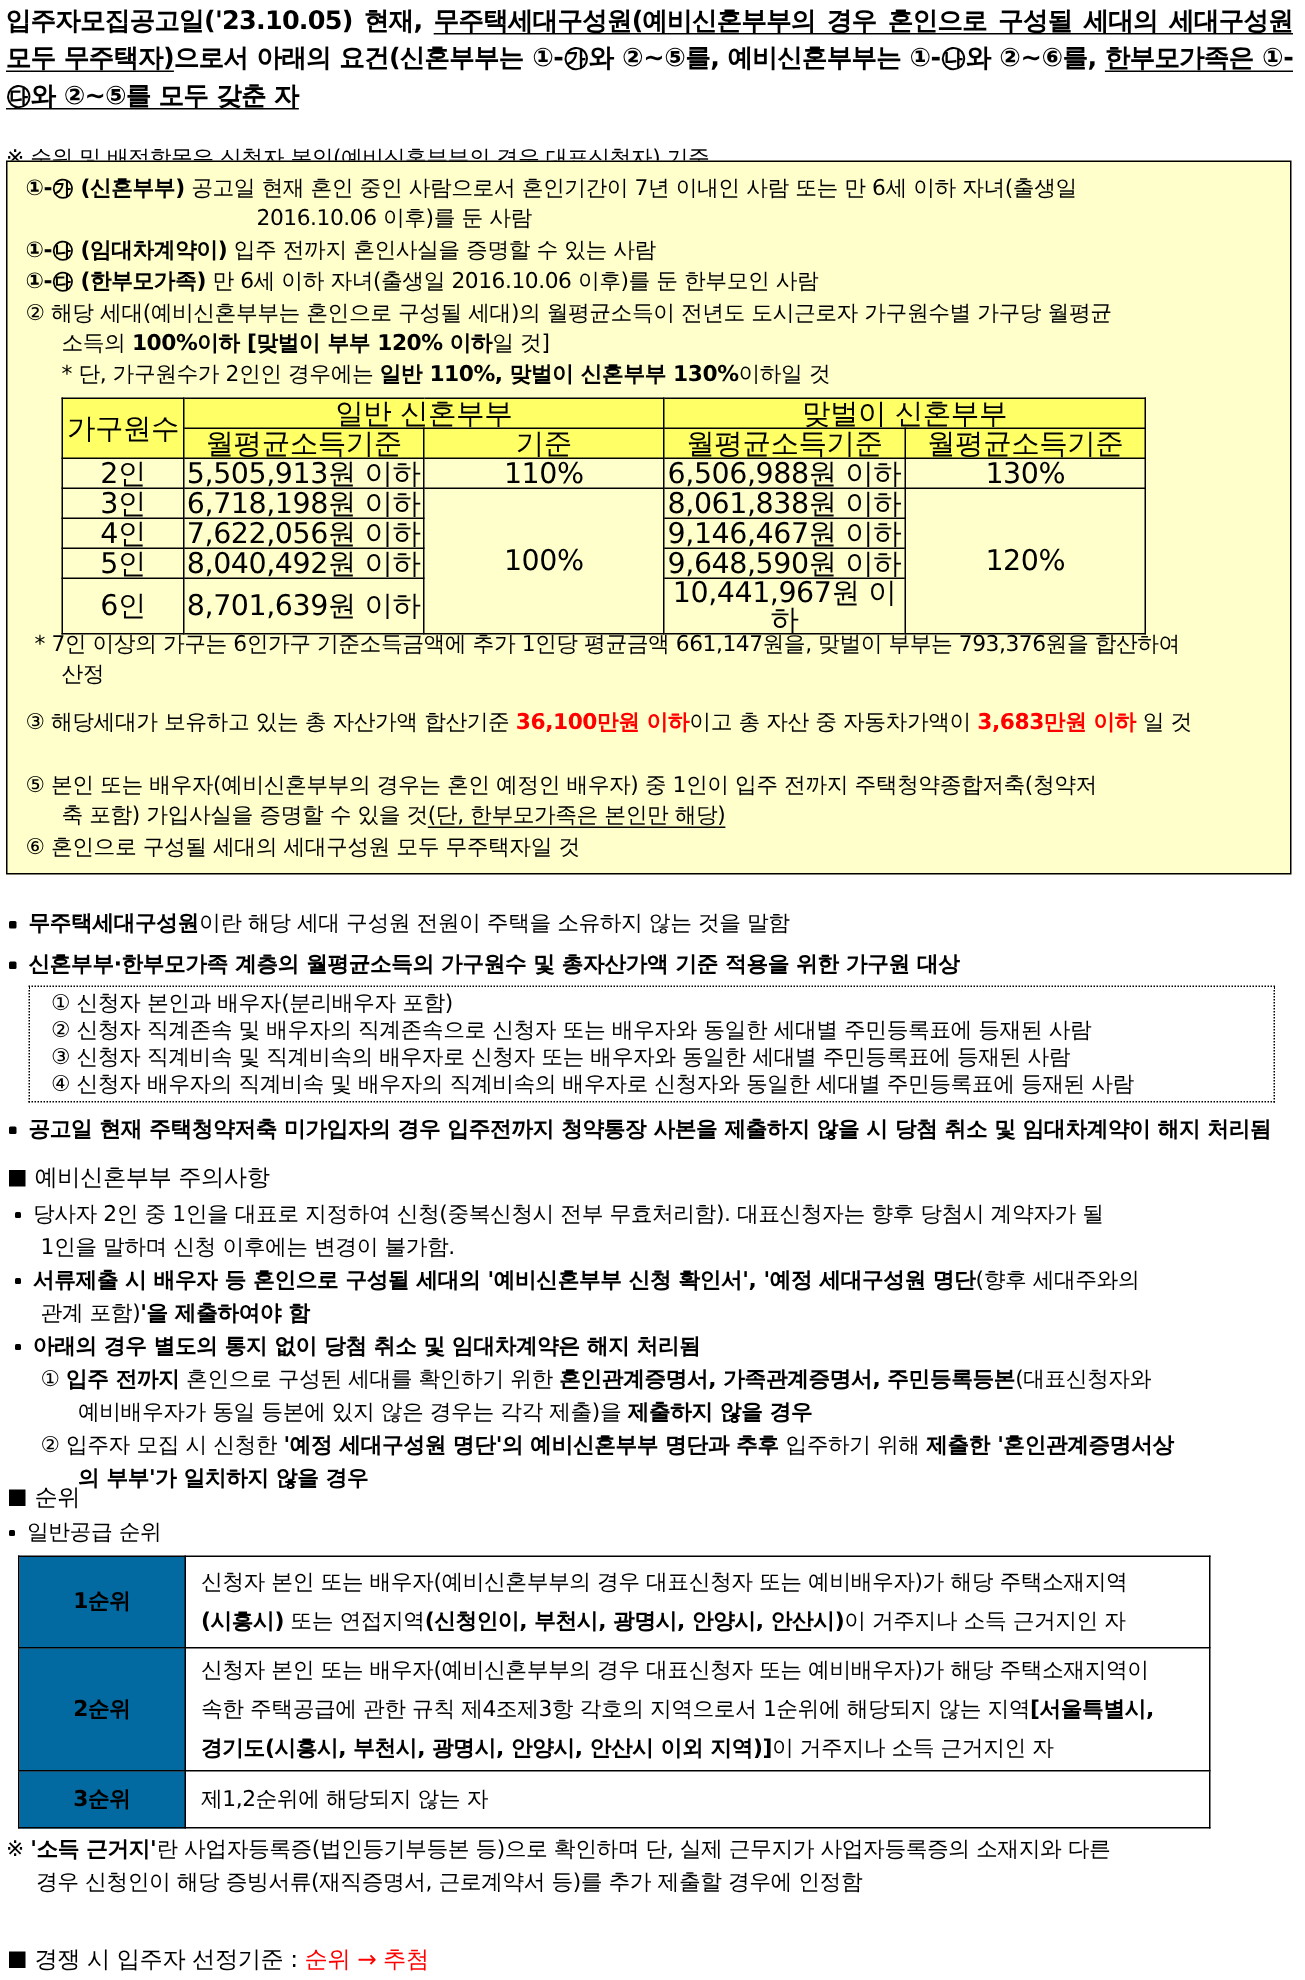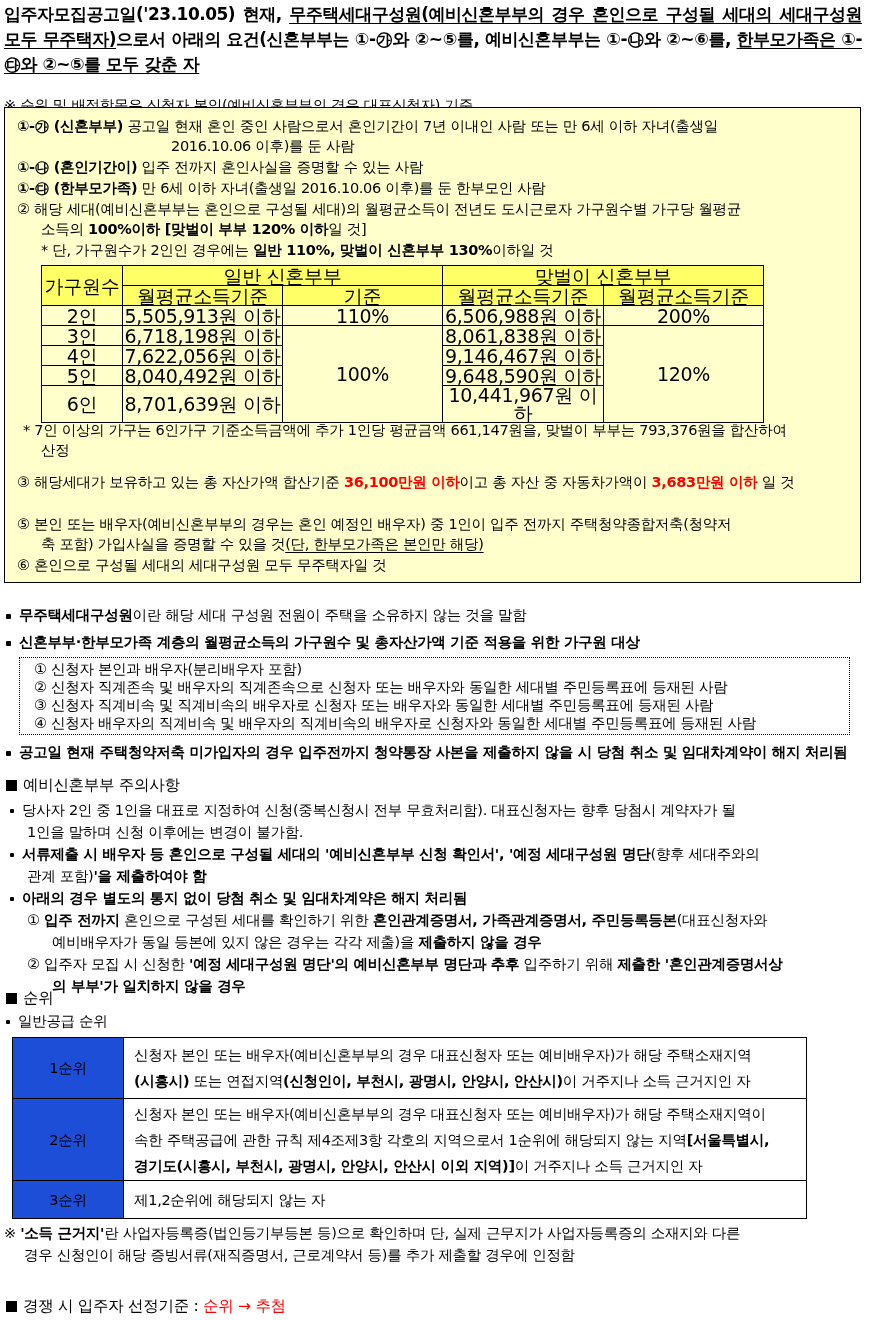--- a/index.html
+++ b/index.html
@@ -20,34 +20,34 @@
   table.inc tr.d td{background:#ffffcc;}
   .bul{left:6px;font-size:14.5px;}
   .dot{display:inline-block;width:5px;height:5px;background:#000;border-radius:1px;margin-right:8px;vertical-align:middle;}
   .dbox{left:19px;top:657px;width:829px;height:76px;border:1px dotted #000;}
   .dbox .ln{position:absolute;left:14px;font-size:14.5px;line-height:19px;white-space:nowrap;}
   .sq{display:inline-block;width:11px;height:11px;background:#000;margin-right:6px;vertical-align:-1px;}
   .sec{left:6px;font-size:15.5px;}
   .txt{font-size:14.5px;line-height:22px;}
   table.rank{position:absolute;left:12px;top:1037px;border-collapse:collapse;width:795px;font-size:14.5px;}
   table.rank td{border:1.5px solid #000;padding:0 10px;line-height:26px;}
-  table.rank td.rk{background:#1d4ed8;width:90px;text-align:center;font-weight:normal;}
+  table.rank td.rk{background:#0369a1;width:90px;text-align:center;font-weight:bold;}
 </style>
 </head>
 <body>
 
 <div class="abs intro">
   <span>입주자모집공고일('23.10.05) 현재, </span><span class="u">무주택세대구성원(예비신혼부부의 경우 혼인으로 구성될 세대의 세대구성원 모두 무주택자)</span><span>으로서 아래의 요건(신혼부부는 ①-㉮와 ②~⑤를, 예비신혼부부는 ①-㉯와 ②~⑥를, </span><span class="u">한부모가족은 ①-㉰와 ②~⑤를 모두 갖춘 자</span>
 </div>
 <div class="abs note">※ 순위 및 배점항목은 신청자 본인(예비신혼부부의 경우 대표신청자) 기준</div>
 
 <div class="abs ybox">
   <div class="ln" style="top:8px;"><span class="b">①-㉮ (신혼부부)</span><span> 공고일 현재 혼인 중인 사람으로서 혼인기간이 7년 이내인 사람 또는 만 6세 이하 자녀(출생일</span></div>
   <div class="ln" style="top:28px;left:166px;">2016.10.06 이후)를 둔 사람</div>
-  <div class="ln" style="top:49px;"><span class="b">①-㉯ (혼인기간이)</span><span> 입주 전까지 혼인사실을 증명할 수 있는 사람</span></div>
+  <div class="ln" style="top:49px;"><span class="b">①-㉯ (임대차계약이)</span><span> 입주 전까지 혼인사실을 증명할 수 있는 사람</span></div>
   <div class="ln" style="top:70px;"><span class="b">①-㉰ (한부모가족)</span><span> 만 6세 이하 자녀(출생일 2016.10.06 이후)를 둔 한부모인 사람</span></div>
   <div class="ln" style="top:91px;">② 해당 세대(예비신혼부부는 혼인으로 구성될 세대)의 월평균소득이 전년도 도시근로자 가구원수별 가구당 월평균</div>
   <div class="ln" style="top:111px;left:36px;"><span>소득의 </span><span class="b">100%이하 [맞벌이 부부 120% 이하</span><span>일 것]</span></div>
   <div class="ln" style="top:132px;left:36px;"><span>* 단, 가구원수가 2인인 경우에는 </span><span class="b">일반 110%, 맞벌이 신혼부부 130%</span><span>이하일 것</span></div>
 
   <table class="inc">
     <tbody>
         <tr class="h">
       <td rowspan="2" style="width:80px;">가구원수</td>
       <td colspan="2">일반 신혼부부</td>
@@ -57,21 +57,21 @@
       <td style="width:159px;">월평균소득기준</td>
       <td style="width:159px;">기준</td>
       <td style="width:160px;">월평균소득기준</td>
       <td style="width:159px;">월평균소득기준</td>
     </tr>
     <tr class="d">
       <td>2인</td>
       <td>5,505,913원 이하</td>
       <td>110%</td>
       <td>6,506,988원 이하</td>
-      <td>200%</td>
+      <td>130%</td>
     </tr>
     <tr class="d">
       <td>3인</td>
       <td>6,718,198원 이하</td>
       <td rowspan="4">100%</td>
       <td>8,061,838원 이하</td>
       <td rowspan="4">120%</td>
     </tr>
     <tr class="d">
       <td>4인</td>

